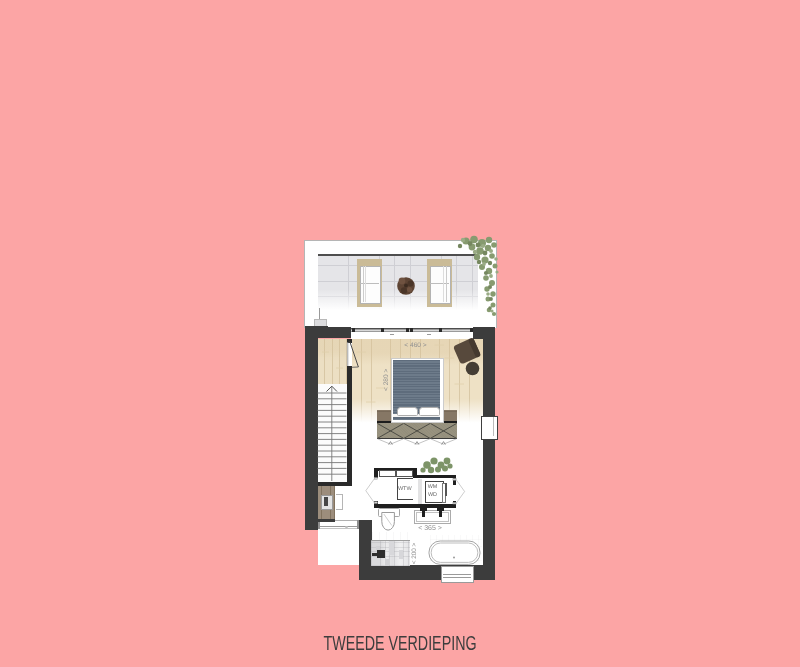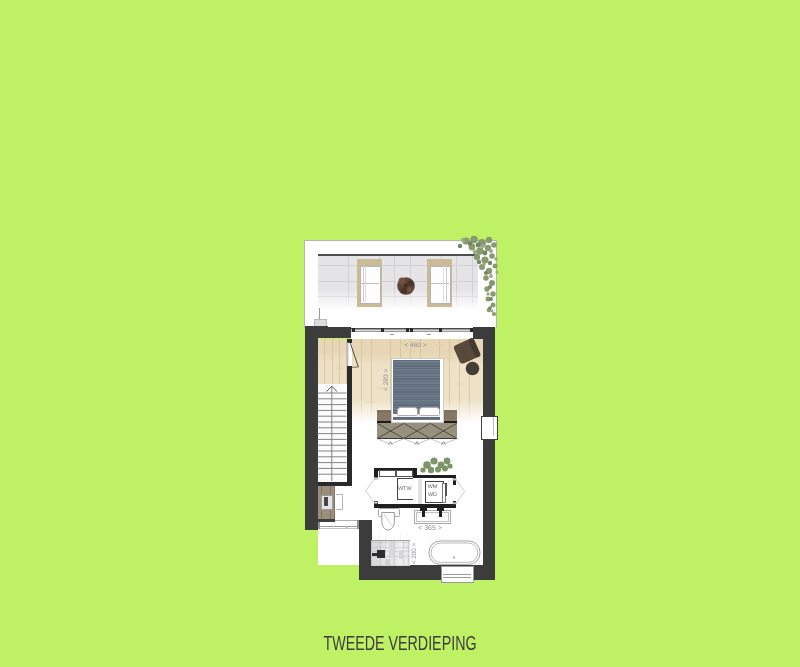--- a/index.html
+++ b/index.html
@@ -1,16 +1,16 @@
 <!DOCTYPE html>
 <html><head>
 <meta charset="utf-8">
 <style>
   html,body{margin:0;padding:0;background:#fff;}
-  #page{position:relative;width:800px;height:667px;background:#bef264;overflow:hidden;
+  #page{position:relative;width:800px;height:667px;background:#fca5a5;overflow:hidden;
         font-family:"Liberation Sans", sans-serif;}
   .a{position:absolute;}
   .wall{position:absolute;background:#3c3c3c;}
   .iwall{position:absolute;background:#1f1f1f;}
 </style>
 </head>
 <body>
 <div id="page">
 
 <div class="a" style="left:304px;top:240px;width:191px;height:87px;border:1px solid #b5b5b5;border-bottom:none;background:#fff;"></div>

